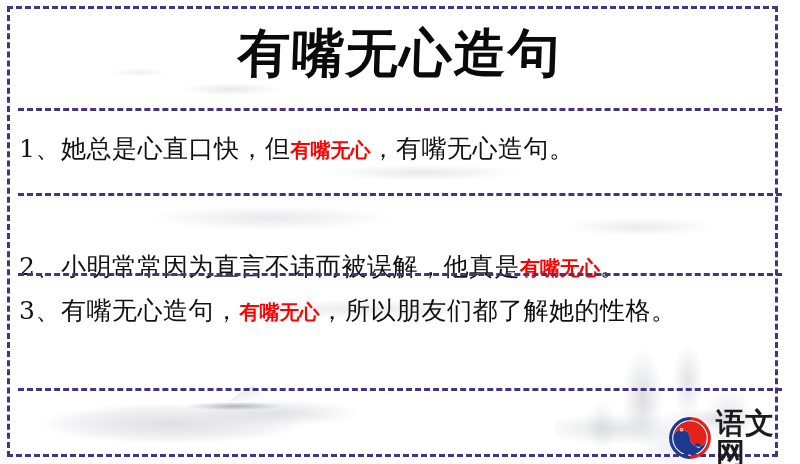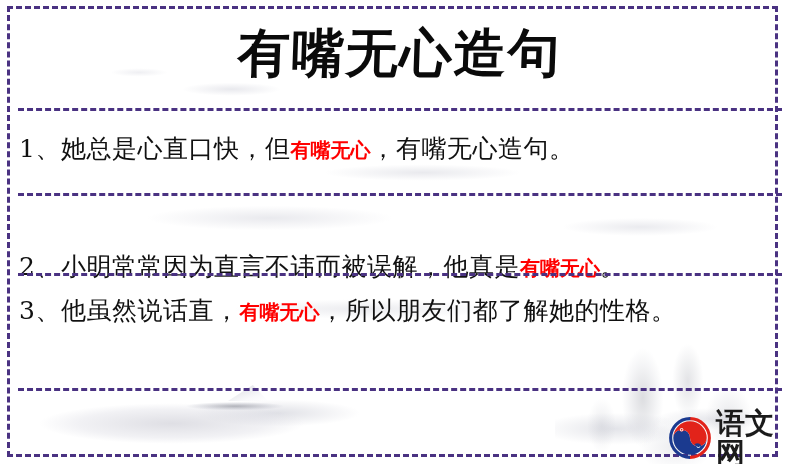--- a/index.html
+++ b/index.html
@@ -236,21 +236,21 @@
 
     <div class="title">有嘴无心造句</div>
 
     <div class="rule rule-1"></div>
     <div class="rule rule-2"></div>
     <div class="rule rule-3"></div>
     <div class="rule rule-4"></div>
 
     <div class="sentence s1"><span>1、</span><span>她总是心直口快，但</span><span class="hl">有嘴无心</span><span>，有嘴无心造句。</span></div>
     <div class="sentence s2"><span>2、</span><span>小明常常因为直言不讳而被误解，他真是</span><span class="hl">有嘴无心</span><span>。</span></div>
-    <div class="sentence s3"><span>3、</span><span>他虽然说话直，</span><span class="hl">有嘴无心</span><span>，所以朋友们都了解她的性格。</span></div>
+    <div class="sentence s3"><span>3、</span><span>有嘴无心造句，</span><span class="hl">有嘴无心</span><span>，所以朋友们都了解她的性格。</span></div>
 
     <div class="logo">
       <svg class="logo-mark" viewBox="0 0 100 100">
         <circle cx="50" cy="50" r="44" fill="none" stroke="#e2231a" stroke-width="7" stroke-dasharray="138 138" transform="rotate(-90 50 50)"></circle>
         <circle cx="50" cy="50" r="44" fill="none" stroke="#1b3a8f" stroke-width="7" stroke-dasharray="138 138" transform="rotate(90 50 50)"></circle>
         <path d="M12 50 A19 19 0 0 1 50 50 A19 19 0 0 0 88 50 A38 38 0 0 1 12 50 Z" fill="#1b3a8f"></path>
         <path d="M88 50 A19 19 0 0 1 50 50 A19 19 0 0 0 12 50 A38 38 0 0 1 88 50 Z" fill="#e2231a"></path>
         <path d="M22 30 q10 -6 17 2 q-9 7 -17 -2 Z" fill="#e2231a"></path>
         <circle cx="31" cy="31" r="4" fill="#ffffff"></circle>
         <circle cx="31" cy="31" r="2" fill="#e2231a"></circle>

